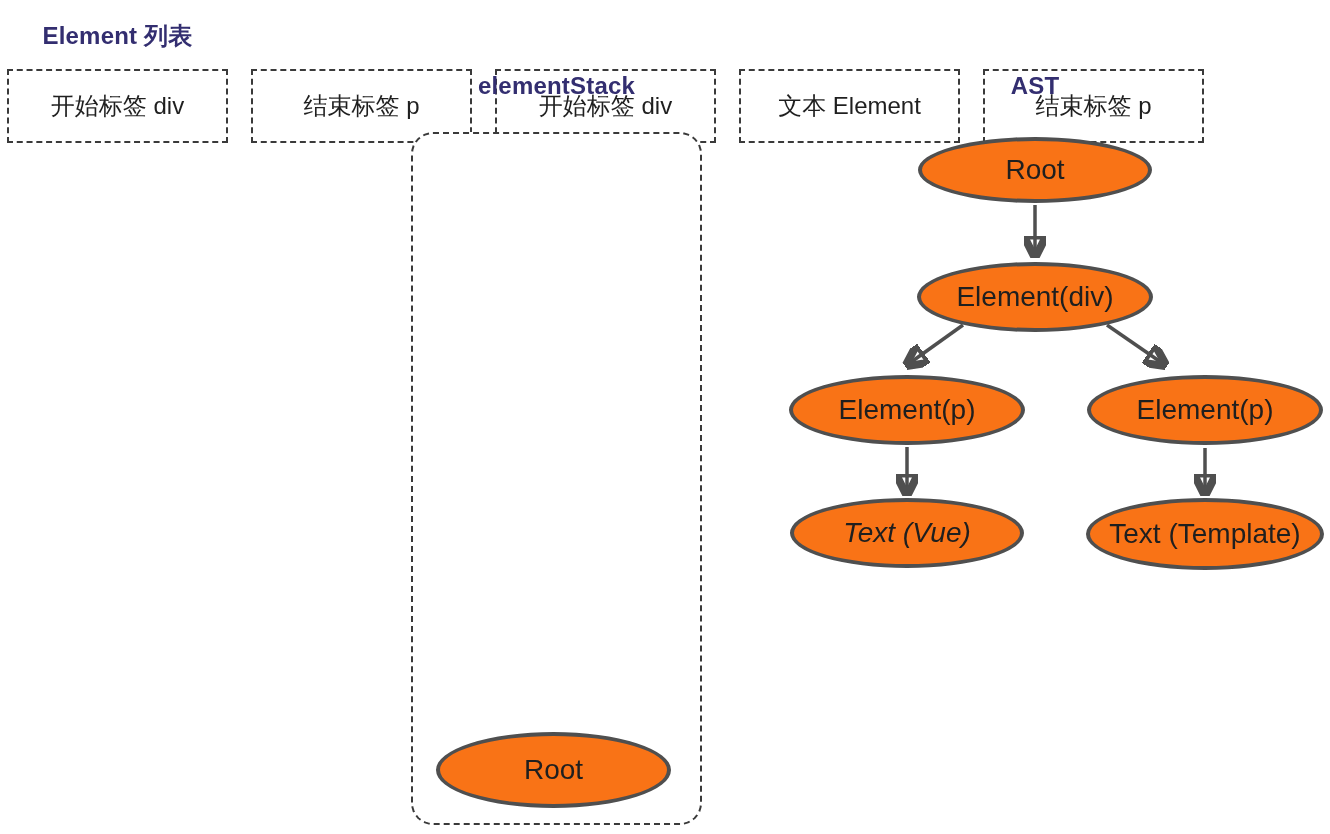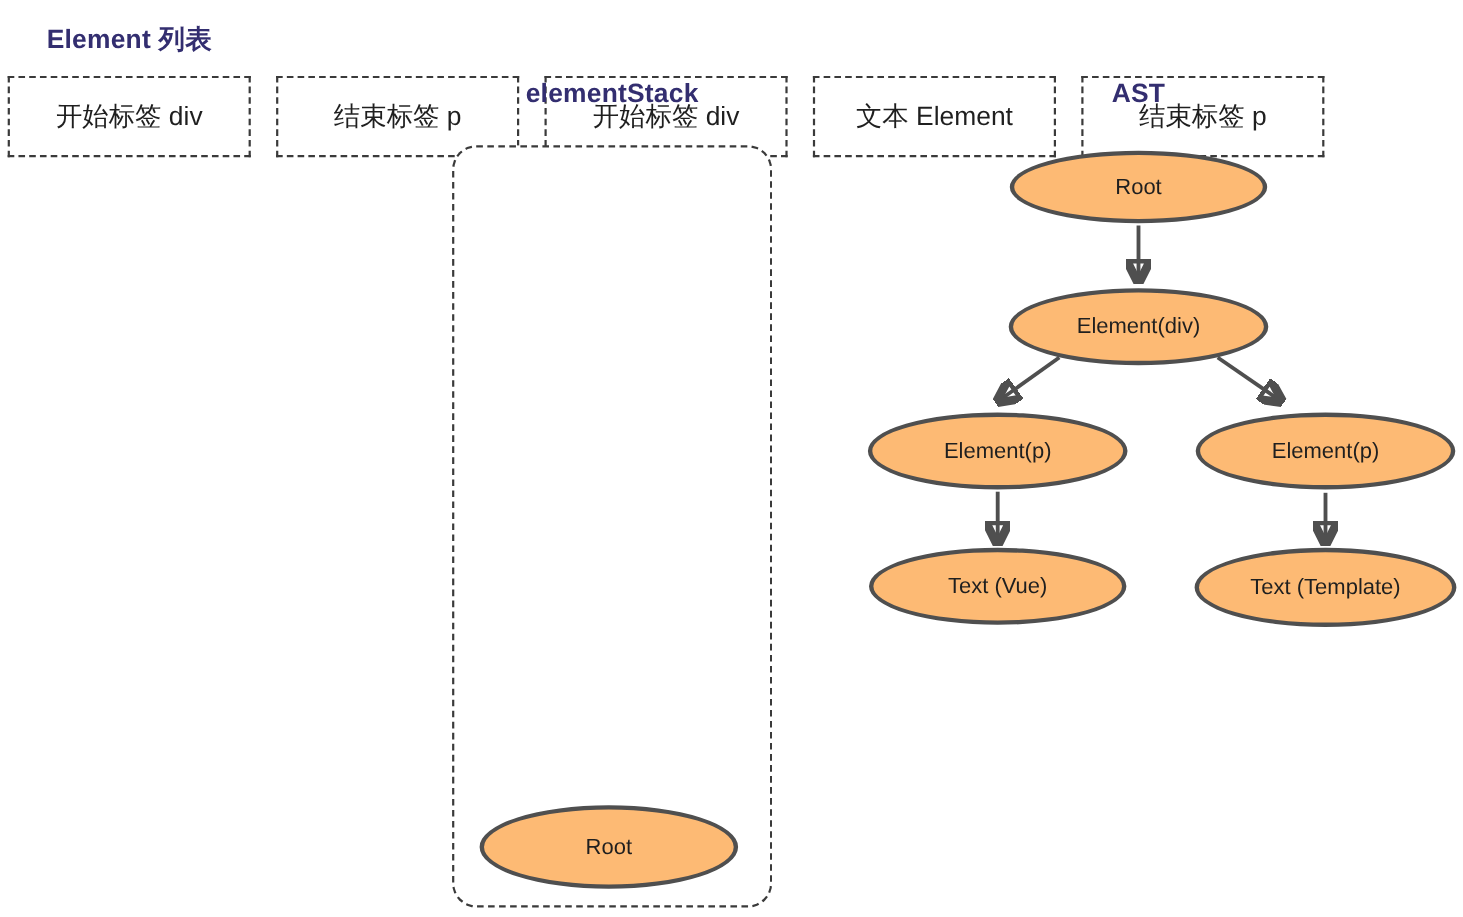--- a/index.html
+++ b/index.html
@@ -52,35 +52,35 @@
     border-radius: 22px;
     background: #ffffff;
   }
 
   
   .node {
     position: absolute;
     box-sizing: border-box;
     border: 4px solid var(--node_stroke, #4f4f4f);
     border-radius: 50%;
-    background: #fdba74;
+    background: #f97316;
     display: flex; align-items: center; justify-content: center;
-    font-size: 20px;
+    font-size: 28px;
     color: var(--text, #1f1f1f);
     white-space: nowrap;
   }
   #stack-node-root    { left: 436px;  top: 732px; width: 235px; height: 76px; }
 
   
   #ast-title { left: 935px; top: 72px; width: 200px; }
   #ast-node-root          { left: 918px;  top: 137px; width: 234px; height: 66px; }
   #ast-node-element-div   { left: 917px;  top: 262px; width: 236px; height: 70px; text-align: right; }
   #ast-node-element-p-1   { left: 789px;  top: 375px; width: 236px; height: 70px; }
   #ast-node-element-p-2   { left: 1087px; top: 375px; width: 236px; height: 70px; }
-  #ast-node-text-vue      { left: 790px;  top: 498px; width: 234px; height: 70px; }
+  #ast-node-text-vue      { left: 790px;  top: 498px; width: 234px; height: 70px; font-style: italic; }
   #ast-node-text-template { left: 1086px; top: 498px; width: 238px; height: 72px; }
 
   .edges-svg {
     position: absolute;
     left: 0; top: 0;
     width: 1330px; height: 834px;
     pointer-events: none;
   }
   .edges-svg path, .edges-svg line {
     stroke: var(--node_stroke, #4f4f4f);

